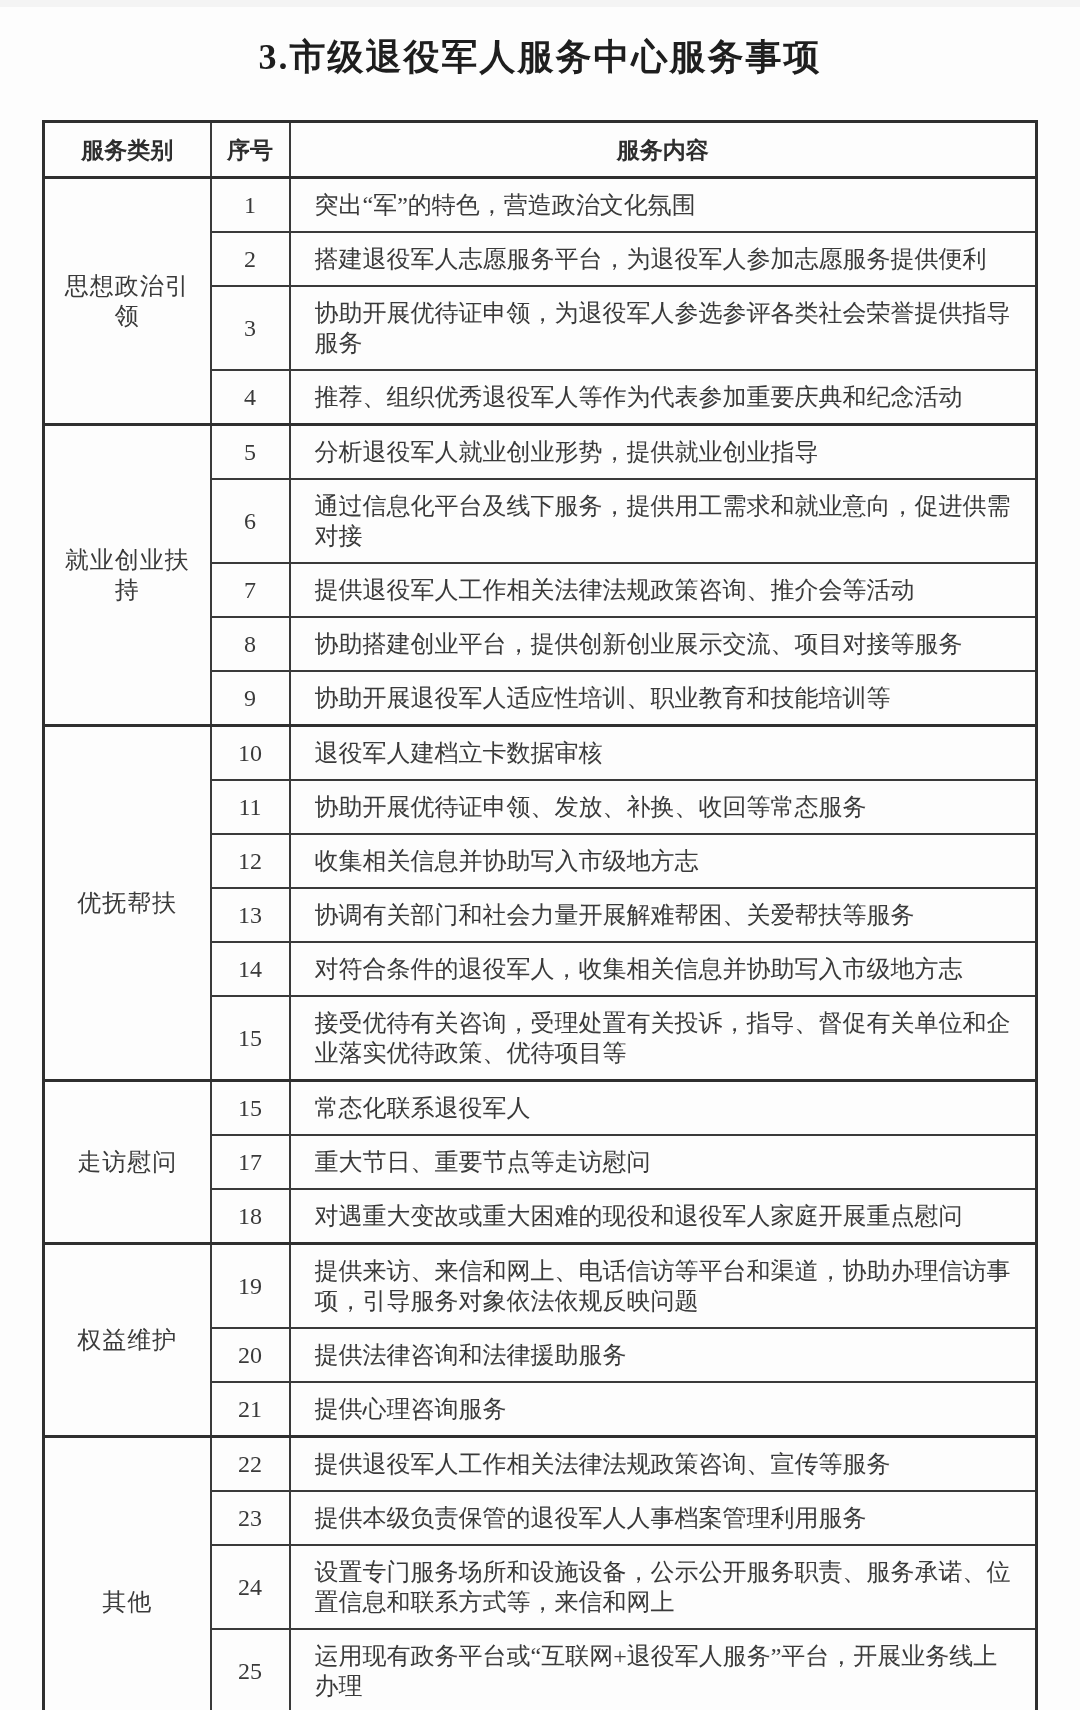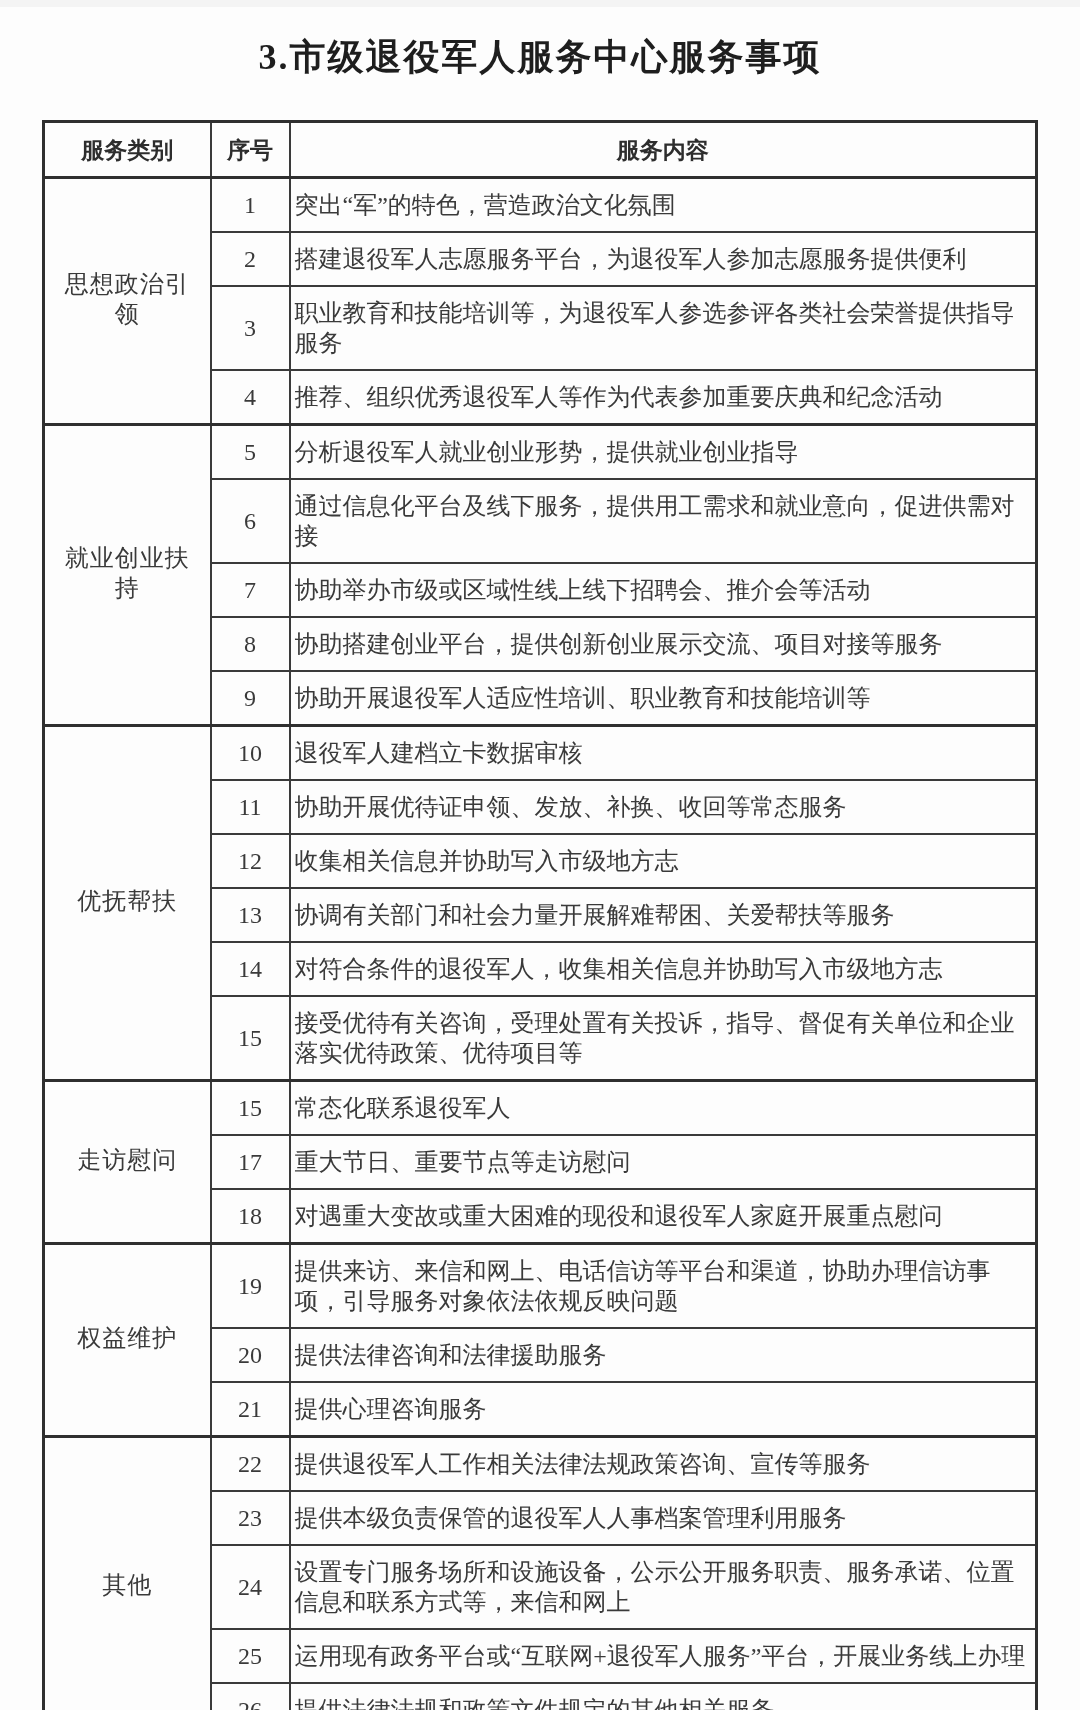--- a/index.html
+++ b/index.html
@@ -49,32 +49,31 @@
     border-bottom: 3px solid #2f2f2f;
     font-family: "Liberation Sans", "DejaVu Sans", sans-serif;
     font-size: 23px;
     color: #2d2d2d;
   }
   .service-table td.cat-cell {
     text-align: center;
     vertical-align: middle;
     padding: 4px 8px;
     letter-spacing: 1px;
-    font-family: Liberation Mono, monospace;
   }
   .service-table td.num-cell {
     text-align: center;
     vertical-align: middle;
     padding: 11px 4px;
     font-family: "Liberation Serif", "DejaVu Serif", serif;
   }
   .service-table td.content-cell {
     text-align: left;
     vertical-align: middle;
-    padding: 11px 4px;
+    padding: 11px 24px;
   }
   .service-table tr.group-start td {
     border-top: 3px solid #2f2f2f;
   }
 </style>
 </head>
 <body>
 
 <div class="page">
 
@@ -99,38 +98,38 @@
           <td class="cat-cell" rowspan="4">思想政治引领</td>
           <td class="num-cell">1</td>
           <td class="content-cell">突出“军”的特色，营造政治文化氛围</td>
         </tr>
         <tr>
           <td class="num-cell">2</td>
           <td class="content-cell">搭建退役军人志愿服务平台，为退役军人参加志愿服务提供便利</td>
         </tr>
         <tr>
           <td class="num-cell">3</td>
-          <td class="content-cell">职业教育和技能培训等，为退役军人参选参评各类社会荣誉提供指导服务</td>
+          <td class="content-cell">协助开展优待证申领，为退役军人参选参评各类社会荣誉提供指导服务</td>
         </tr>
         <tr>
           <td class="num-cell">4</td>
           <td class="content-cell">推荐、组织优秀退役军人等作为代表参加重要庆典和纪念活动</td>
         </tr>
         <tr class="group-start">
           <td class="cat-cell" rowspan="5">就业创业扶持</td>
           <td class="num-cell">5</td>
           <td class="content-cell">分析退役军人就业创业形势，提供就业创业指导</td>
         </tr>
         <tr>
           <td class="num-cell">6</td>
           <td class="content-cell">通过信息化平台及线下服务，提供用工需求和就业意向，促进供需对接</td>
         </tr>
         <tr>
           <td class="num-cell">7</td>
-          <td class="content-cell">协助举办市级或区域性线上线下招聘会、推介会等活动</td>
+          <td class="content-cell">提供退役军人工作相关法律法规政策咨询、推介会等活动</td>
         </tr>
         <tr>
           <td class="num-cell">8</td>
           <td class="content-cell">协助搭建创业平台，提供创新创业展示交流、项目对接等服务</td>
         </tr>
         <tr>
           <td class="num-cell">9</td>
           <td class="content-cell">协助开展退役军人适应性培训、职业教育和技能培训等</td>
         </tr>
         <tr class="group-start">

